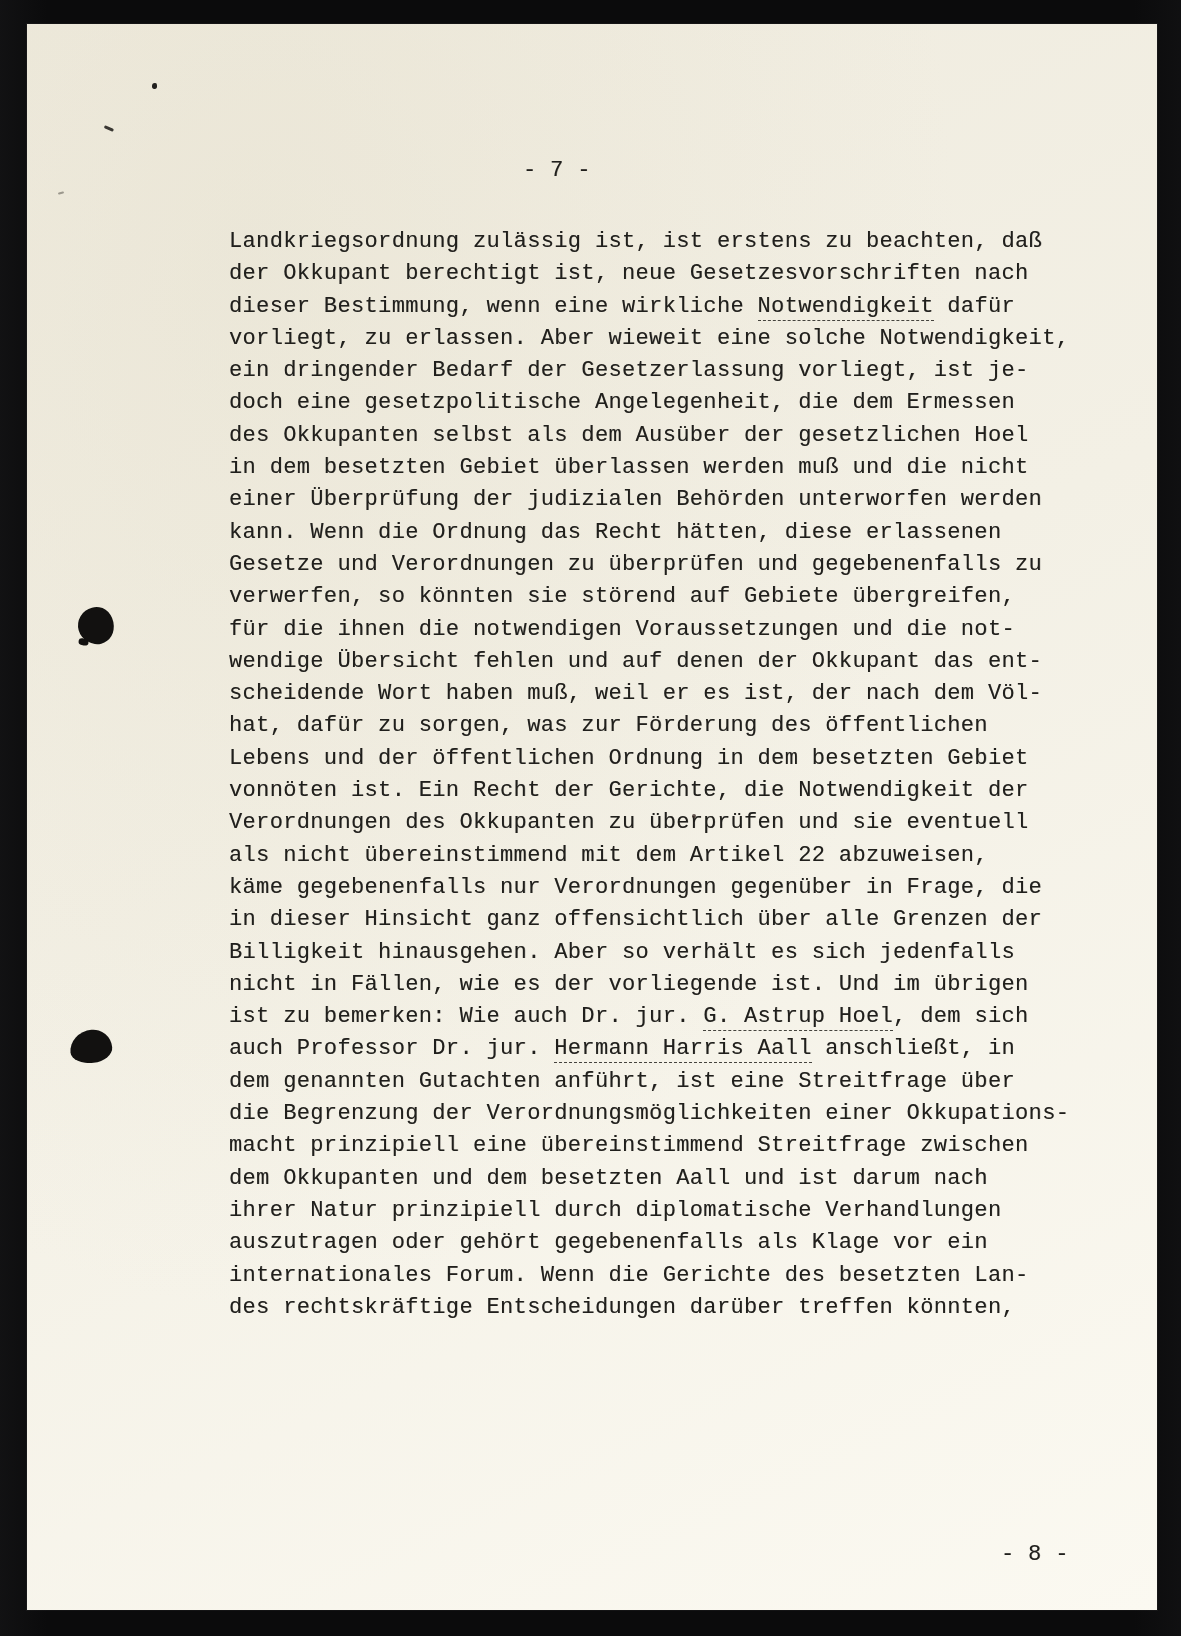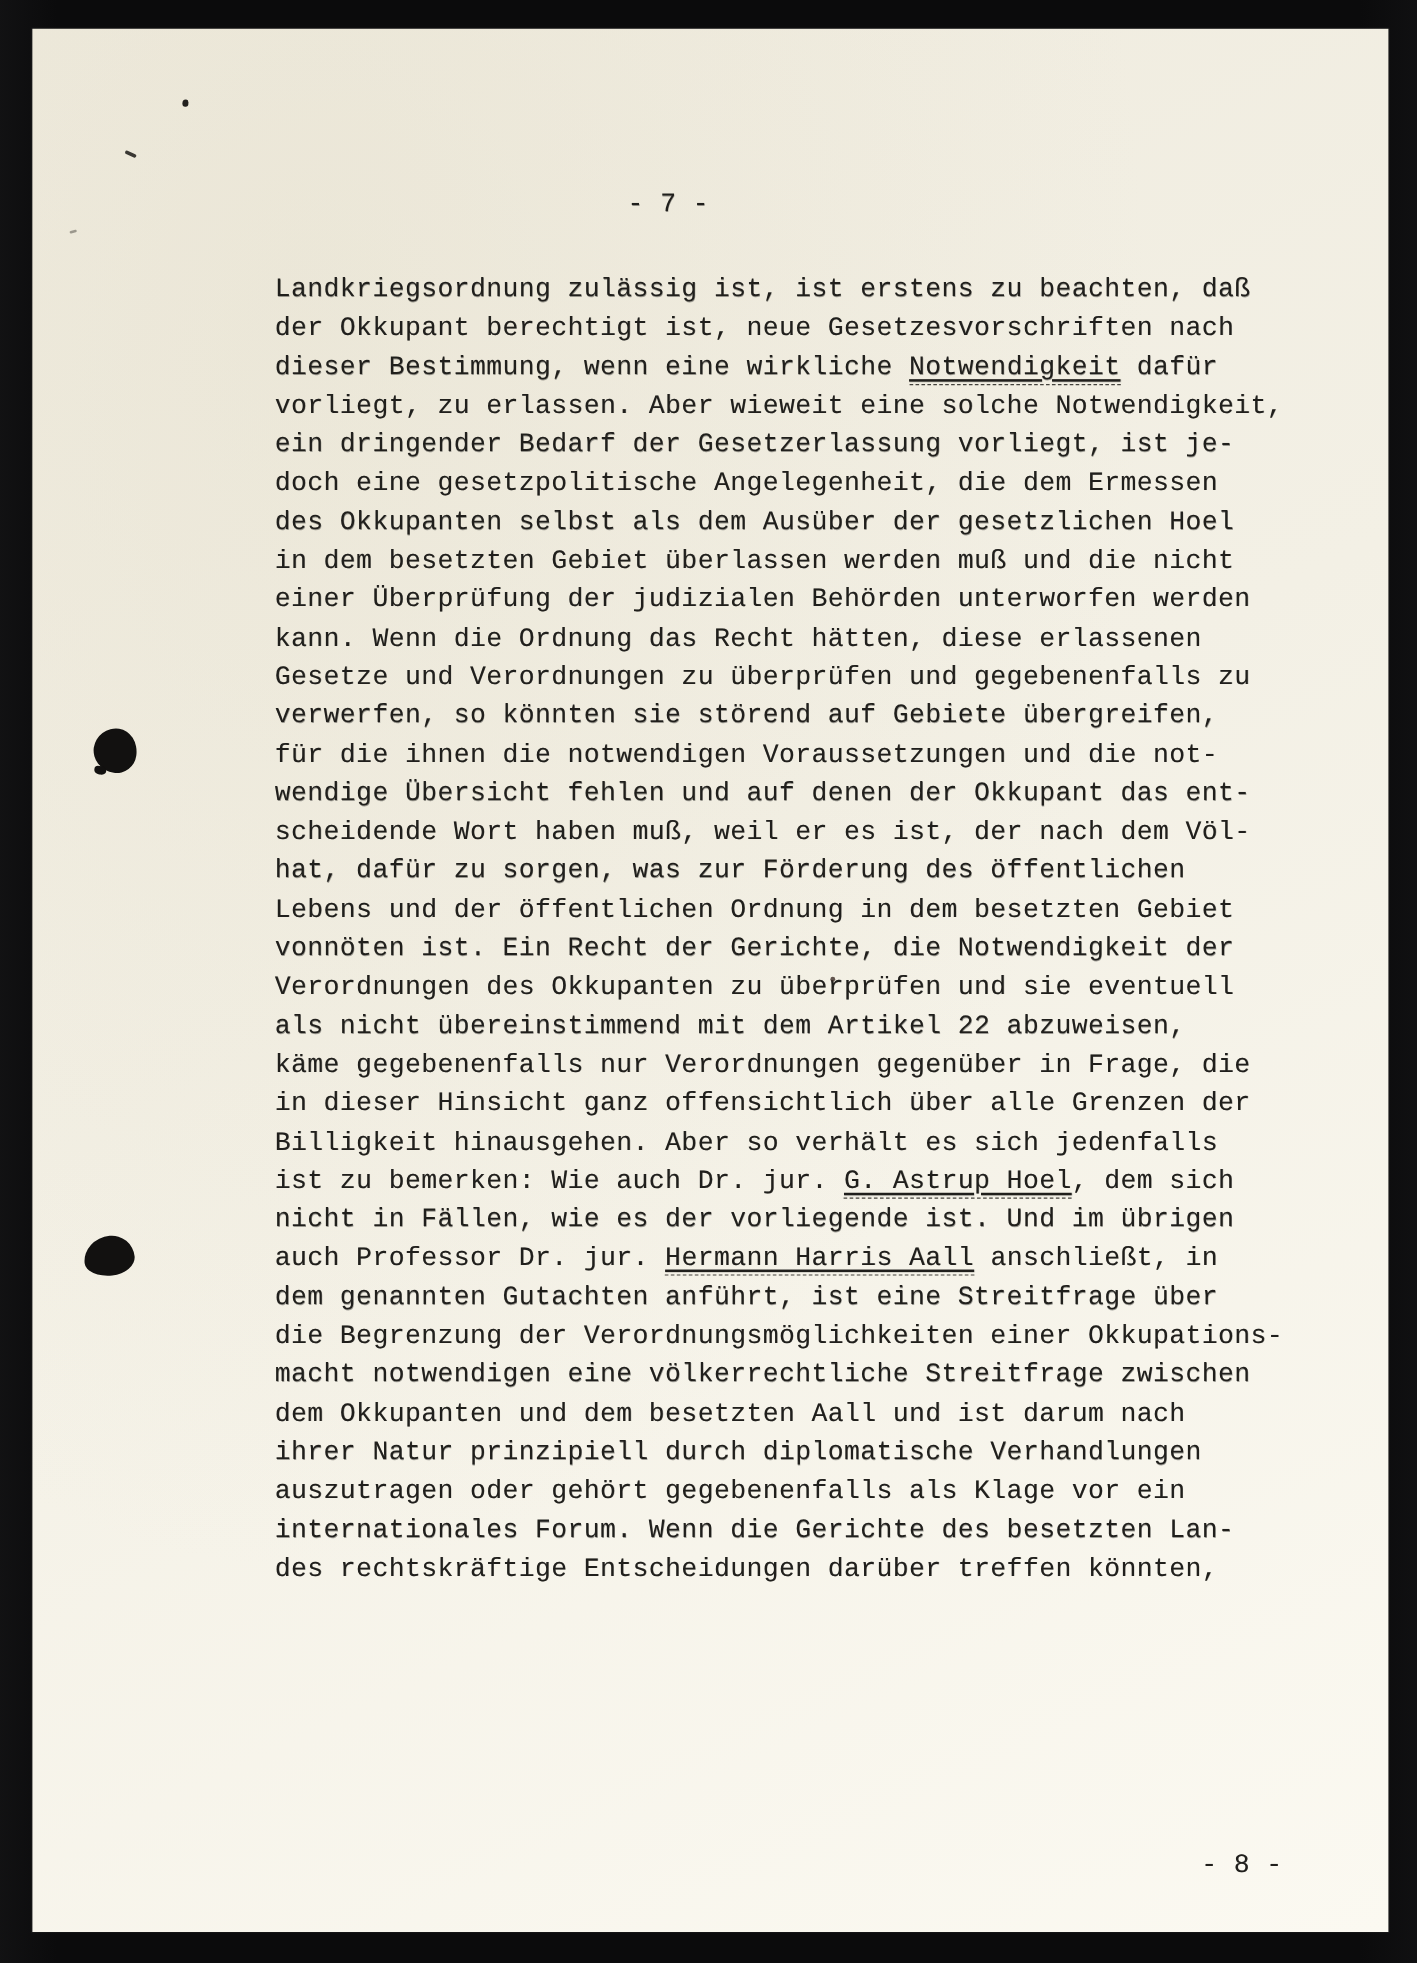--- a/index.html
+++ b/index.html
@@ -48,21 +48,20 @@
     top: 202px;
     width: 880px;
     font-size: 22px;
     line-height: 32.3px;
     letter-spacing: 0.35px;
     color: var(--ink, #201f1c);
     text-shadow: 0.3px 0.3px 0 rgba(32,31,28,0.42);
   }
   .line { white-space: pre; height: 32.3px; }
   .uu {
-    text-decoration: underline;
     text-decoration-thickness: 1.6px;
     text-underline-offset: 4px;
     border-bottom: 1.7px dashed rgba(38,36,32,0.85);
     padding-bottom: 1px;
   }
   .ink-blot {
     position: absolute;
     background: #121110;
   }
   .ink-blot.one {
@@ -113,26 +112,26 @@
       <div class="line"><span>wendige Übersicht fehlen und auf denen der Okkupant das ent-</span></div>
       <div class="line"><span>scheidende Wort haben muß, weil er es ist, der nach dem Völ-</span></div>
       <div class="line"><span>hat, dafür zu sorgen, was zur Förderung des öffentlichen</span></div>
       <div class="line"><span>Lebens und der öffentlichen Ordnung in dem besetzten Gebiet</span></div>
       <div class="line"><span>vonnöten ist. Ein Recht der Gerichte, die Notwendigkeit der</span></div>
       <div class="line"><span>Verordnungen des Okkupanten zu überprüfen und sie eventuell</span></div>
       <div class="line"><span>als nicht übereinstimmend mit dem Artikel 22 abzuweisen,</span></div>
       <div class="line"><span>käme gegebenenfalls nur Verordnungen gegenüber in Frage, die</span></div>
       <div class="line"><span>in dieser Hinsicht ganz offensichtlich über alle Grenzen der</span></div>
       <div class="line"><span>Billigkeit hinausgehen. Aber so verhält es sich jedenfalls</span></div>
+      <div class="line"><span>nicht in Fällen, wie es der vorliegende ist. Und im übrigen</span></div>
       <div class="line"><span>ist zu bemerken: Wie auch Dr. jur. </span><span class="uu">G. Astrup Hoel</span><span>, dem sich</span></div>
-      <div class="line"><span>nicht in Fällen, wie es der vorliegende ist. Und im übrigen</span></div>
       <div class="line"><span>auch Professor Dr. jur. </span><span class="uu">Hermann Harris Aall</span><span> anschließt, in</span></div>
       <div class="line"><span>dem genannten Gutachten anführt, ist eine Streitfrage über</span></div>
       <div class="line"><span>die Begrenzung der Verordnungsmöglichkeiten einer Okkupations-</span></div>
-      <div class="line"><span>macht notwendigen eine völkerrechtliche Streitfrage zwischen</span></div>
+      <div class="line"><span>macht prinzipiell eine übereinstimmend Streitfrage zwischen</span></div>
       <div class="line"><span>dem Okkupanten und dem besetzten Aall und ist darum nach</span></div>
       <div class="line"><span>ihrer Natur prinzipiell durch diplomatische Verhandlungen</span></div>
       <div class="line"><span>auszutragen oder gehört gegebenenfalls als Klage vor ein</span></div>
       <div class="line"><span>internationales Forum. Wenn die Gerichte des besetzten Lan-</span></div>
       <div class="line"><span>des rechtskräftige Entscheidungen darüber treffen könnten,</span></div>
     </div>
 
   <div class="page-num bottom">- 8 -</div>
 
   <div class="ink-blot one"></div>

